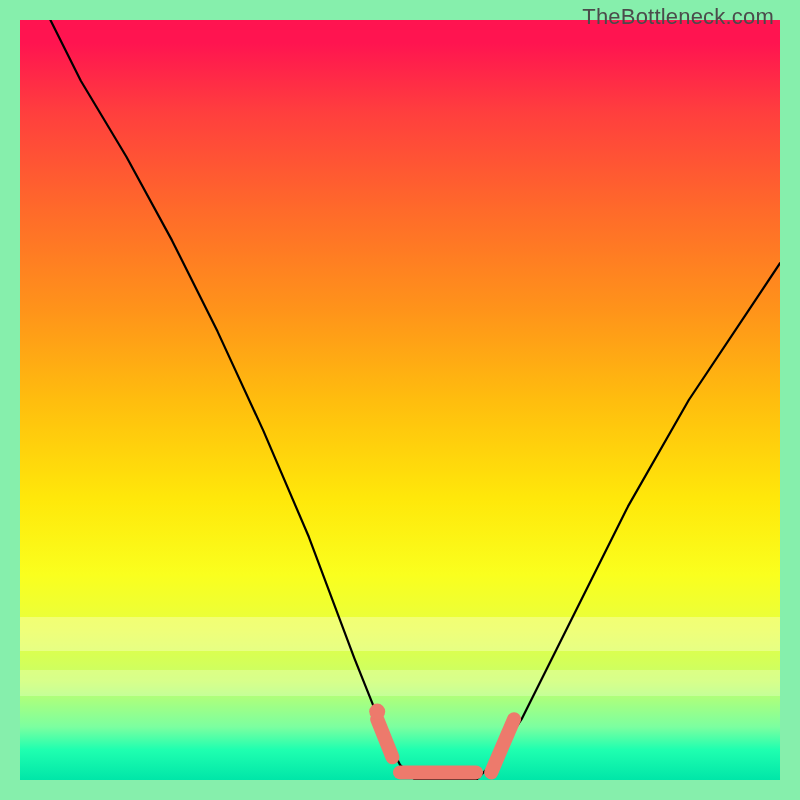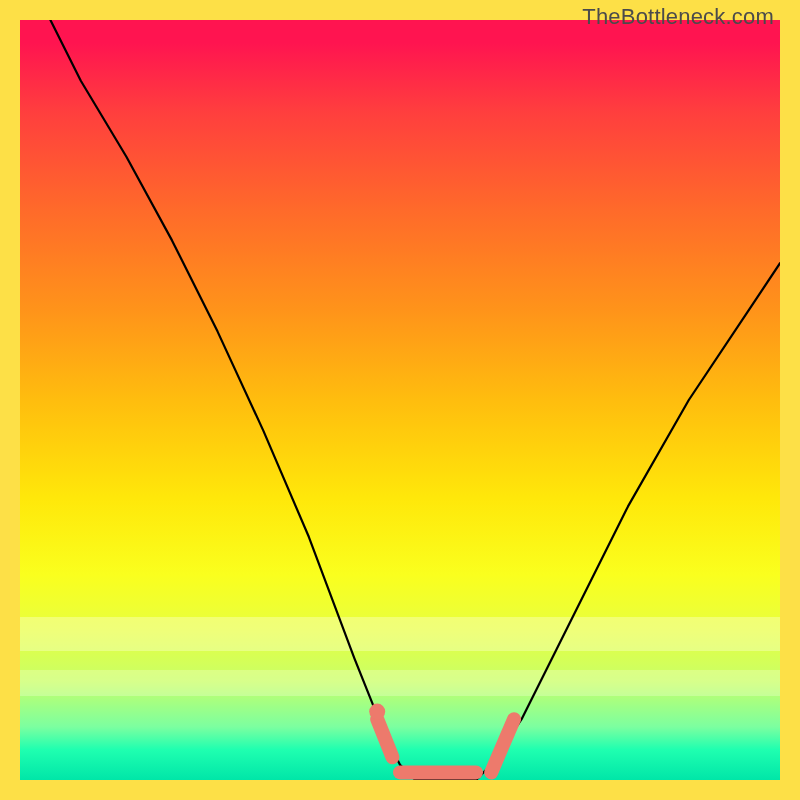--- a/index.html
+++ b/index.html
@@ -8,21 +8,21 @@
     width: 800px;
     height: 800px;
     overflow: hidden;
     background: #000;
     font-family: Arial, Helvetica, sans-serif;
   }
   .frame {
     position: relative;
     width: 800px;
     height: 800px;
-    background: #fde047;
+    background: #86efac;
   }
   .plot-area {
     position: absolute;
     left: 20px;
     top: 20px;
     width: 760px;
     height: 760px;
     background: linear-gradient(to bottom,
       #ff1450 0%,
       #ff1450 3%,

